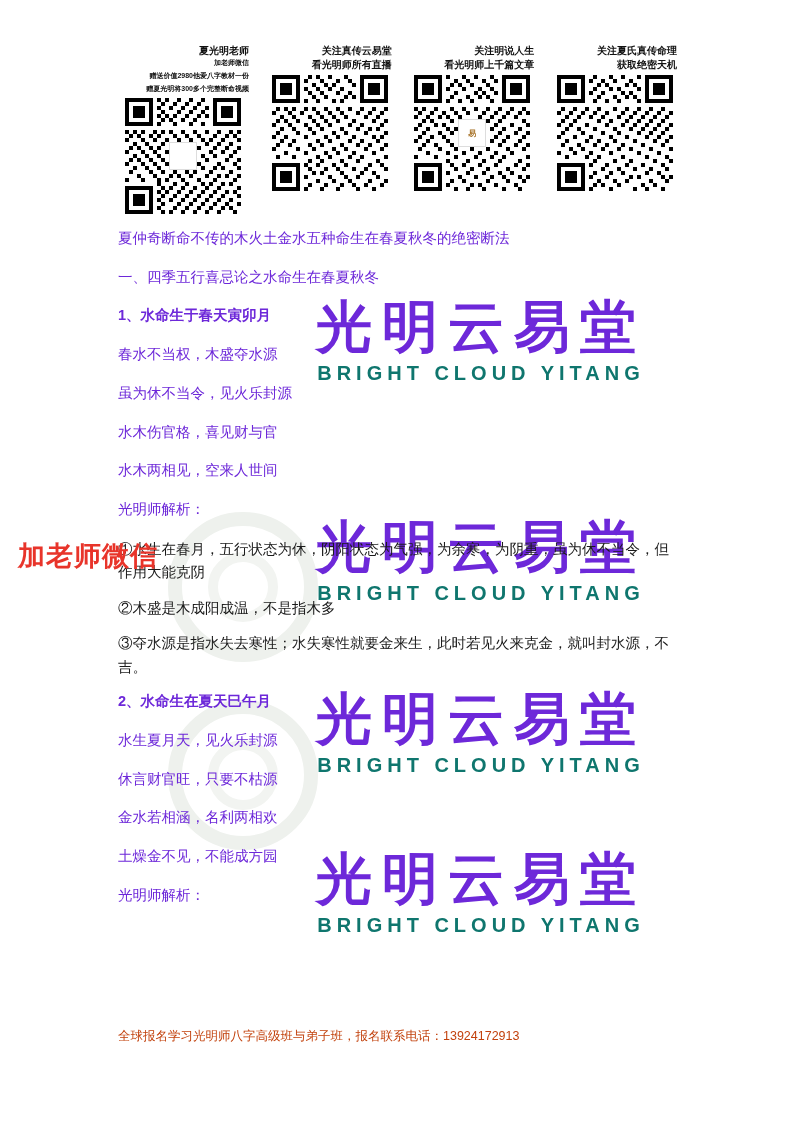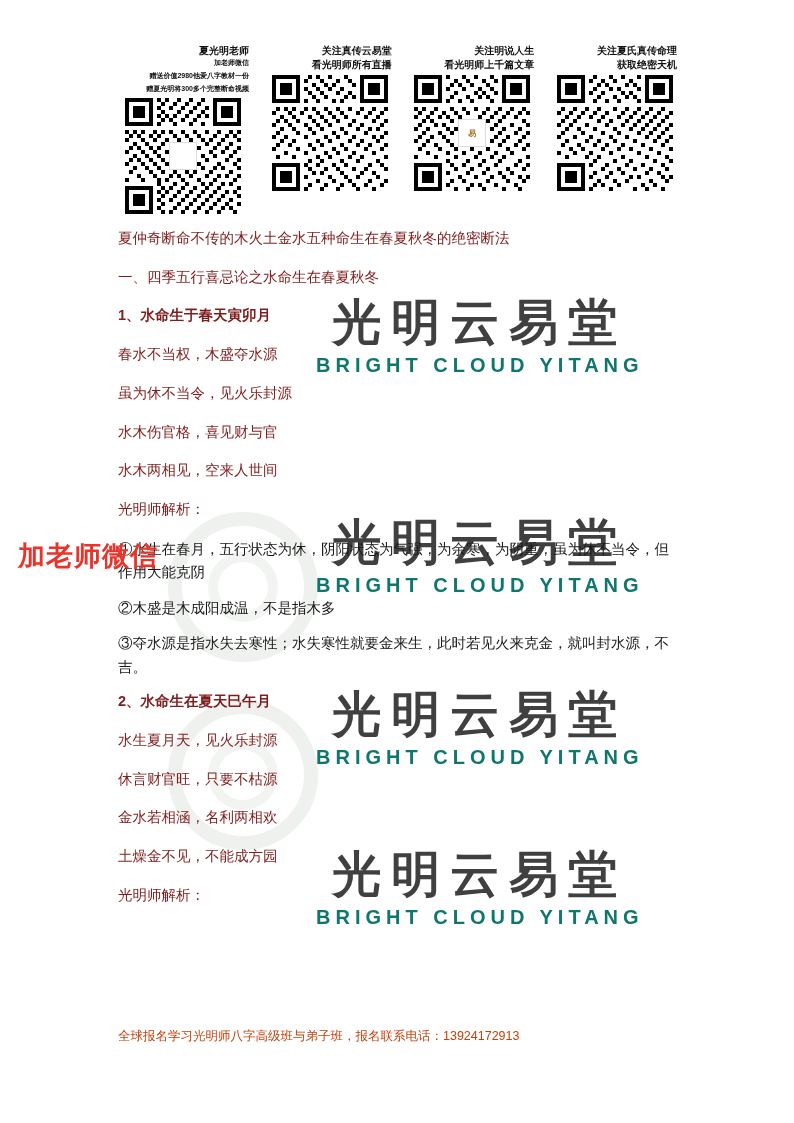--- a/index.html
+++ b/index.html
@@ -32,23 +32,23 @@
   .wm {
     position: absolute;
     text-align: center;
     color: #e9ece8;
     font-weight: bold;
     letter-spacing: 6px;
     white-space: nowrap;
     line-height: 1.1;
   }
   .wm .wm-cn {
-    font-size: 49px;
+    font-size: 56px;
     letter-spacing: 10px;
-    color: #404040;
+    color: #6d28d9;
   }
   .wm .wm-en {
     font-size: 20px;
     letter-spacing: 5px;
     color: #0f766e;
     display: block;
     margin-top: 4px;
   }
   .wm-1 { left: 316px; top: 296px; }
   .wm-2 { left: 316px; top: 516px; }
@@ -151,21 +151,21 @@
   .content {
     position: relative;
     z-index: 2;
     margin: 14px 0 0 0;
     padding: 0 112px 0 118px;
   }
   .line {
     font-size: 14.5px;
     line-height: 1.5;
     margin: 0 0 17px 0;
-    color: #7f1d1d;
+    color: #6d28d9;
     font-family: "Liberation Sans", sans-serif;
   }
   .line.bold { font-weight: bold; }
   .para {
     font-size: 14.5px;
     line-height: 1.62;
     margin: 0 0 12px 0;
     color: #1a1a1a;
   }
   .footer-note {

